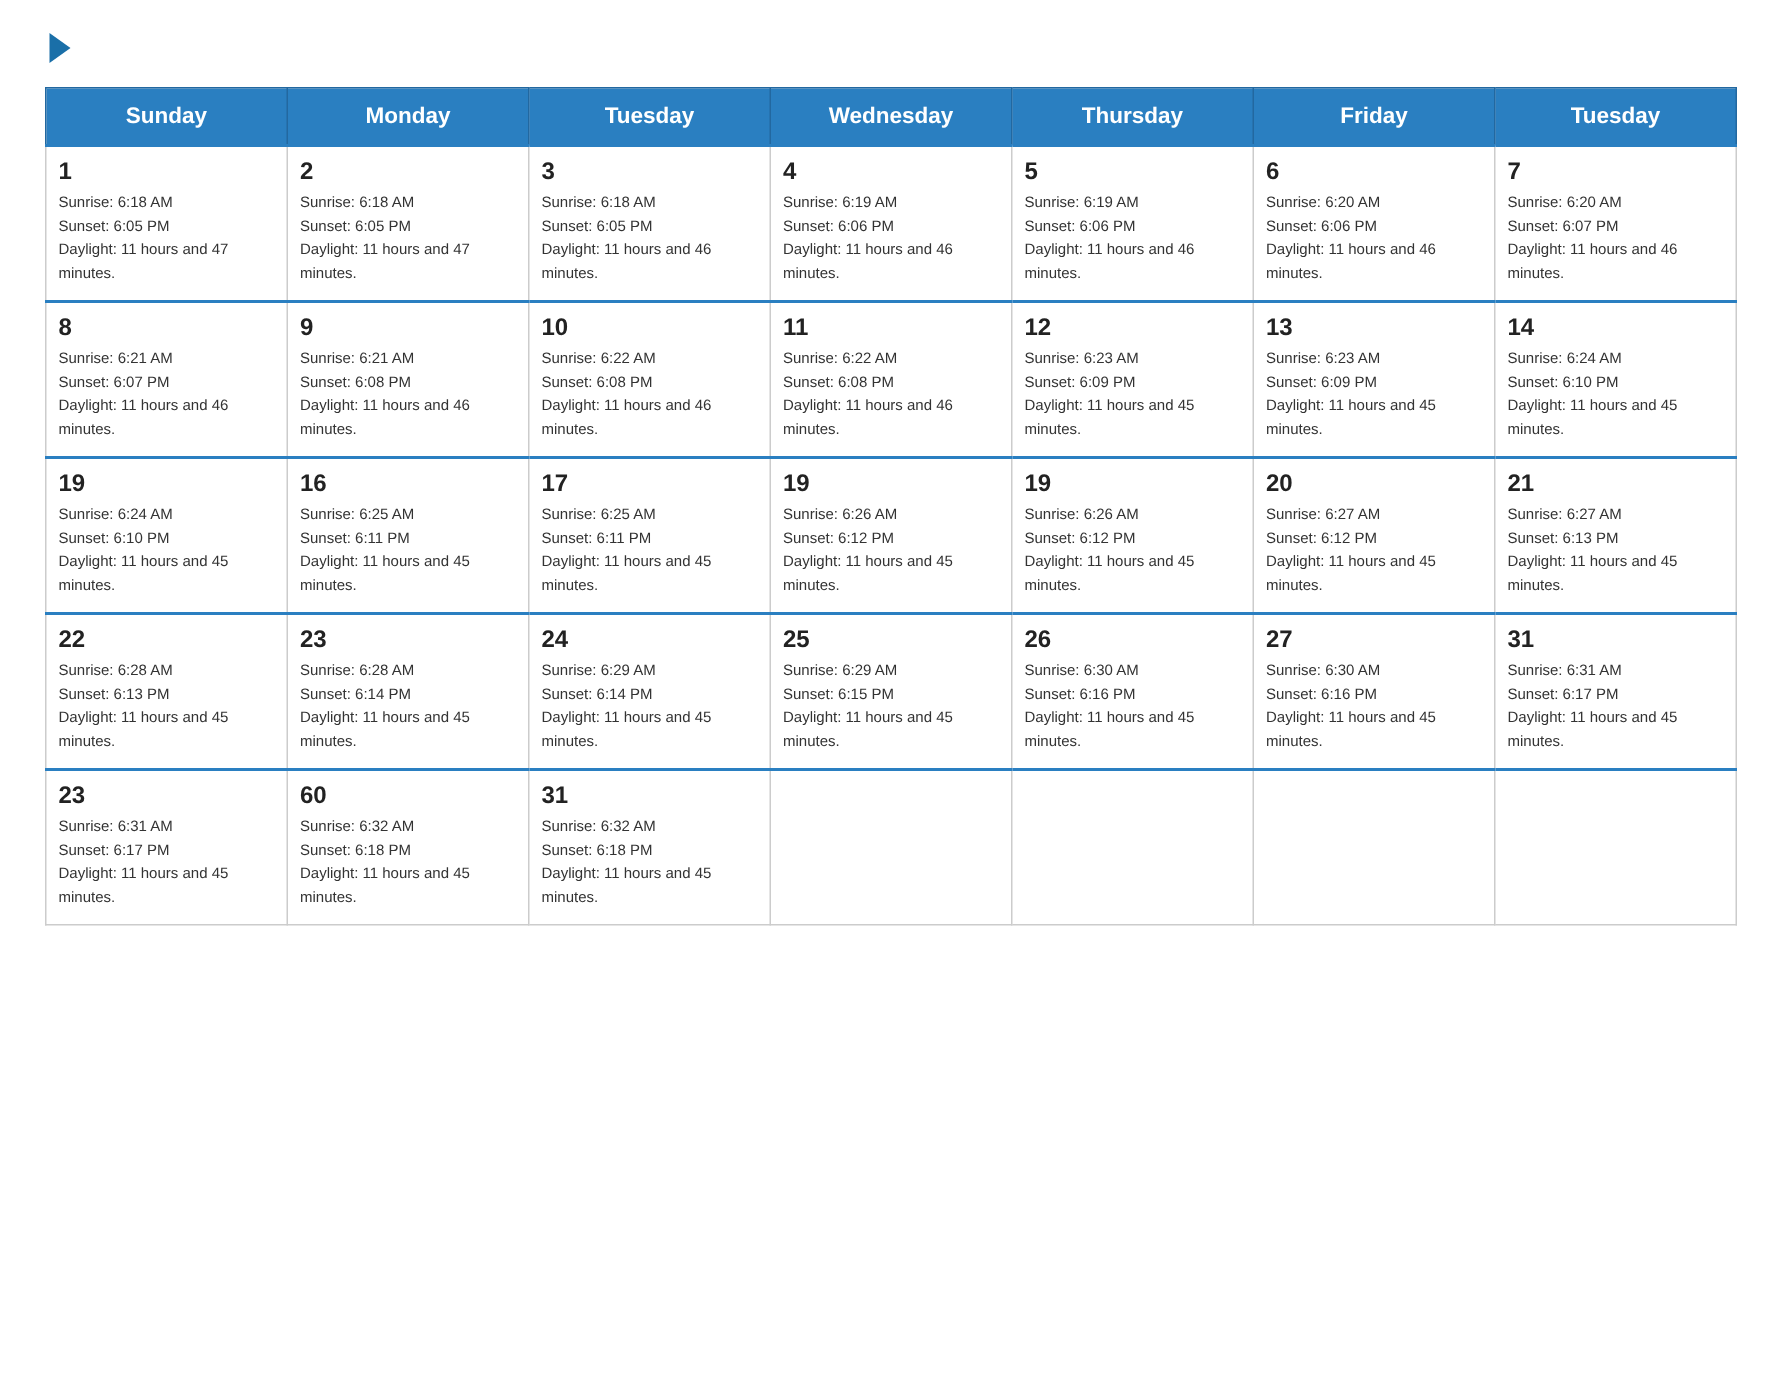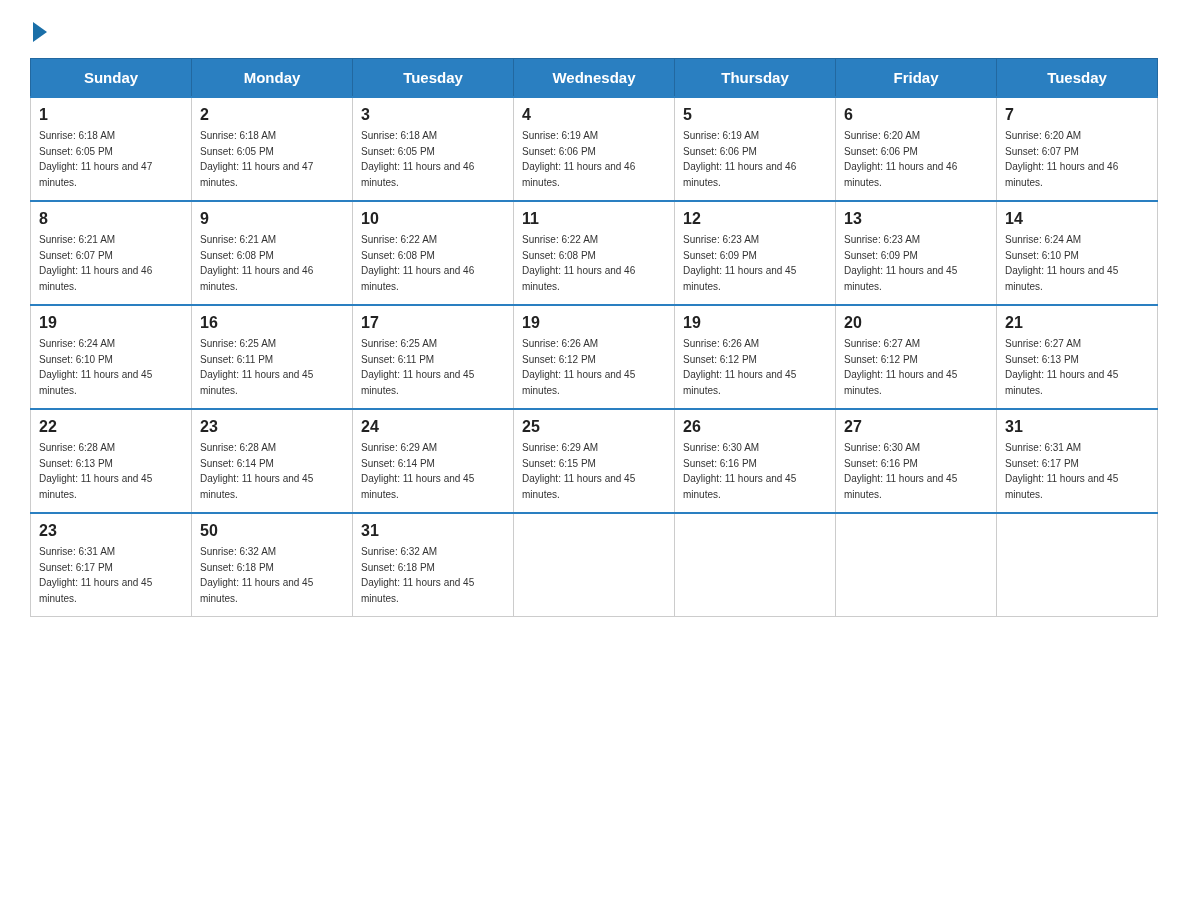--- a/index.html
+++ b/index.html
@@ -368,21 +368,21 @@
       <tr>
         <td>
           <span class="day-number">23</span>
           <div class="day-info">
             Sunrise: 6:31 AM<br>
             Sunset: 6:17 PM<br>
             Daylight: 11 hours and 45 minutes.
           </div>
         </td>
         <td>
-          <span class="day-number">50</span>
+          <span class="day-number">60</span>
           <div class="day-info">
             Sunrise: 6:32 AM<br>
             Sunset: 6:18 PM<br>
             Daylight: 11 hours and 45 minutes.
           </div>
         </td>
         <td>
           <span class="day-number">31</span>
           <div class="day-info">
             Sunrise: 6:32 AM<br>

